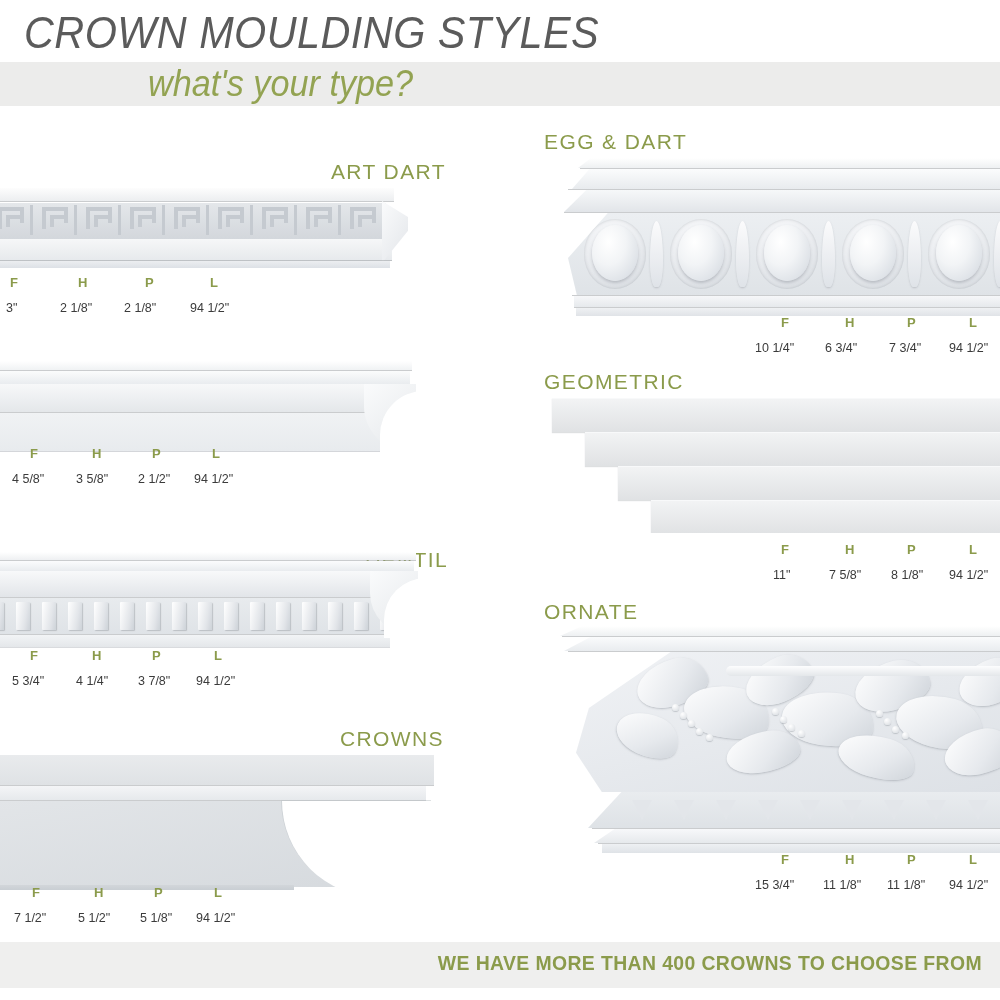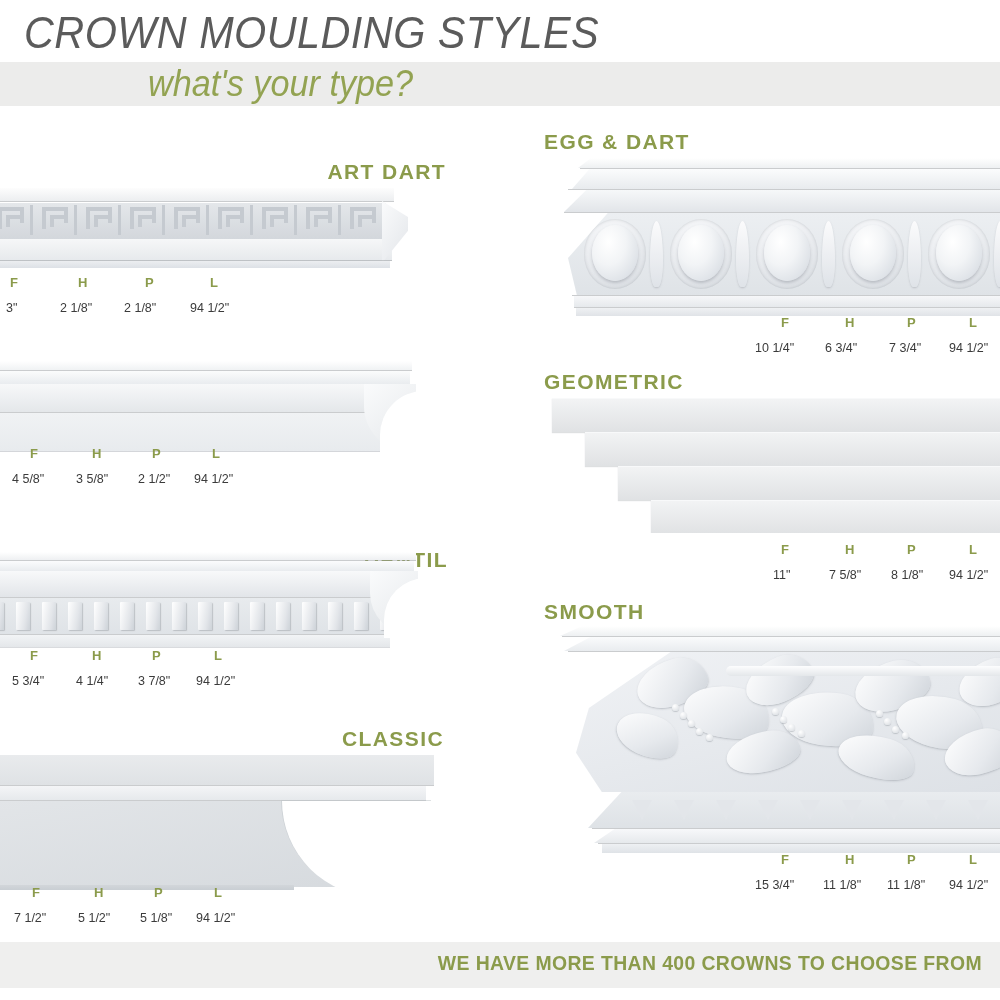--- a/index.html
+++ b/index.html
@@ -15,21 +15,21 @@
     font-size:44px; font-weight:400; letter-spacing:.5px;
     color:#5b5b5b; font-style:italic;
     transform:scaleX(.94); transform-origin:left center; white-space:nowrap; }
   .subtitle { position:absolute; left:148px; top:63px; width:700px;
     font-size:36px; font-style:italic; font-weight:400;
     color:#93a352; transform:scaleX(.95); transform-origin:left center;
     white-space:nowrap; }
 
   
   .sec { position:absolute; }
-  .sec-title { position:absolute; font-size:21px; font-weight:bold;
+  .sec-title { position:absolute; font-size:21px; font-weight:normal;
     color:#8b9b4b; letter-spacing:1.4px; white-space:nowrap; }
   .sec-title.right-al { text-align:right; }
 
   .art { position:absolute; overflow:hidden; }
 
   
   .dims { position:absolute; white-space:nowrap; }
   .dims .row { position:relative; height:20px; }
   .dims .cell { position:absolute; font-size:12.5px; white-space:nowrap; }
   .dims .hd { font-weight:bold; color:#8b9b4b; font-size:13px; }
@@ -297,21 +297,21 @@
       <div class="row" style="margin-top:6px;">
         <span class="cell vl" style="left:12px;">5 3/4"</span>
         <span class="cell vl" style="left:76px;">4 1/4"</span>
         <span class="cell vl" style="left:138px;">3 7/8"</span>
         <span class="cell vl" style="left:196px;">94 1/2"</span>
       </div>
     </div>
   </div>
 
   <div class="sec" style="left:0; top:727px; width:460px; height:195px;">
-    <div class="sec-title right-al" style="left:0; top:0; width:444px;">CLASSIC</div>
+    <div class="sec-title right-al" style="left:0; top:0; width:444px;">CROWNS</div>
 
     <div class="art" style="left:-6px; top:28px; width:440px; height:140px;">
       <div class="band" style="left:0; top:0; width:440px; height:30px;
            background:linear-gradient(#e9ebed,#dfe2e5);"></div>
       <div class="shadowline" style="left:0; top:30px; width:440px;"></div>
       <div class="band" style="left:0; top:31px; width:432px; height:14px;
            background:linear-gradient(#f4f5f7,#e6e9ec);"></div>
       <div class="shadowline" style="left:0; top:45px; width:432px;"></div>
 
       <div class="band" style="left:0; top:46px; width:400px; height:86px;
@@ -422,21 +422,21 @@
       <div class="row" style="margin-top:6px;">
         <span class="cell vl" style="left:18px;">11"</span>
         <span class="cell vl" style="left:74px;">7 5/8"</span>
         <span class="cell vl" style="left:136px;">8 1/8"</span>
         <span class="cell vl" style="left:194px;">94 1/2"</span>
       </div>
     </div>
   </div>
 
   <div class="sec" style="left:540px; top:600px; width:460px; height:300px;">
-    <div class="sec-title" style="left:4px; top:0;">SMOOTH</div>
+    <div class="sec-title" style="left:4px; top:0;">ORNATE</div>
 
     <div class="art" style="left:6px; top:26px; width:460px; height:250px;">
 
       <div class="band" style="left:14px; top:0; width:446px; height:10px;
            background:linear-gradient(#ffffff,#eef0f2);
            clip-path:polygon(5% 0,100% 0,100% 100%,0 100%);"></div>
       <div class="shadowline" style="left:16px; top:10px; width:444px;"></div>
       <div class="band" style="left:18px; top:11px; width:442px; height:14px;
            background:linear-gradient(#fafbfc,#e9ecef);
            clip-path:polygon(6% 0,100% 0,100% 100%,0 100%);"></div>

